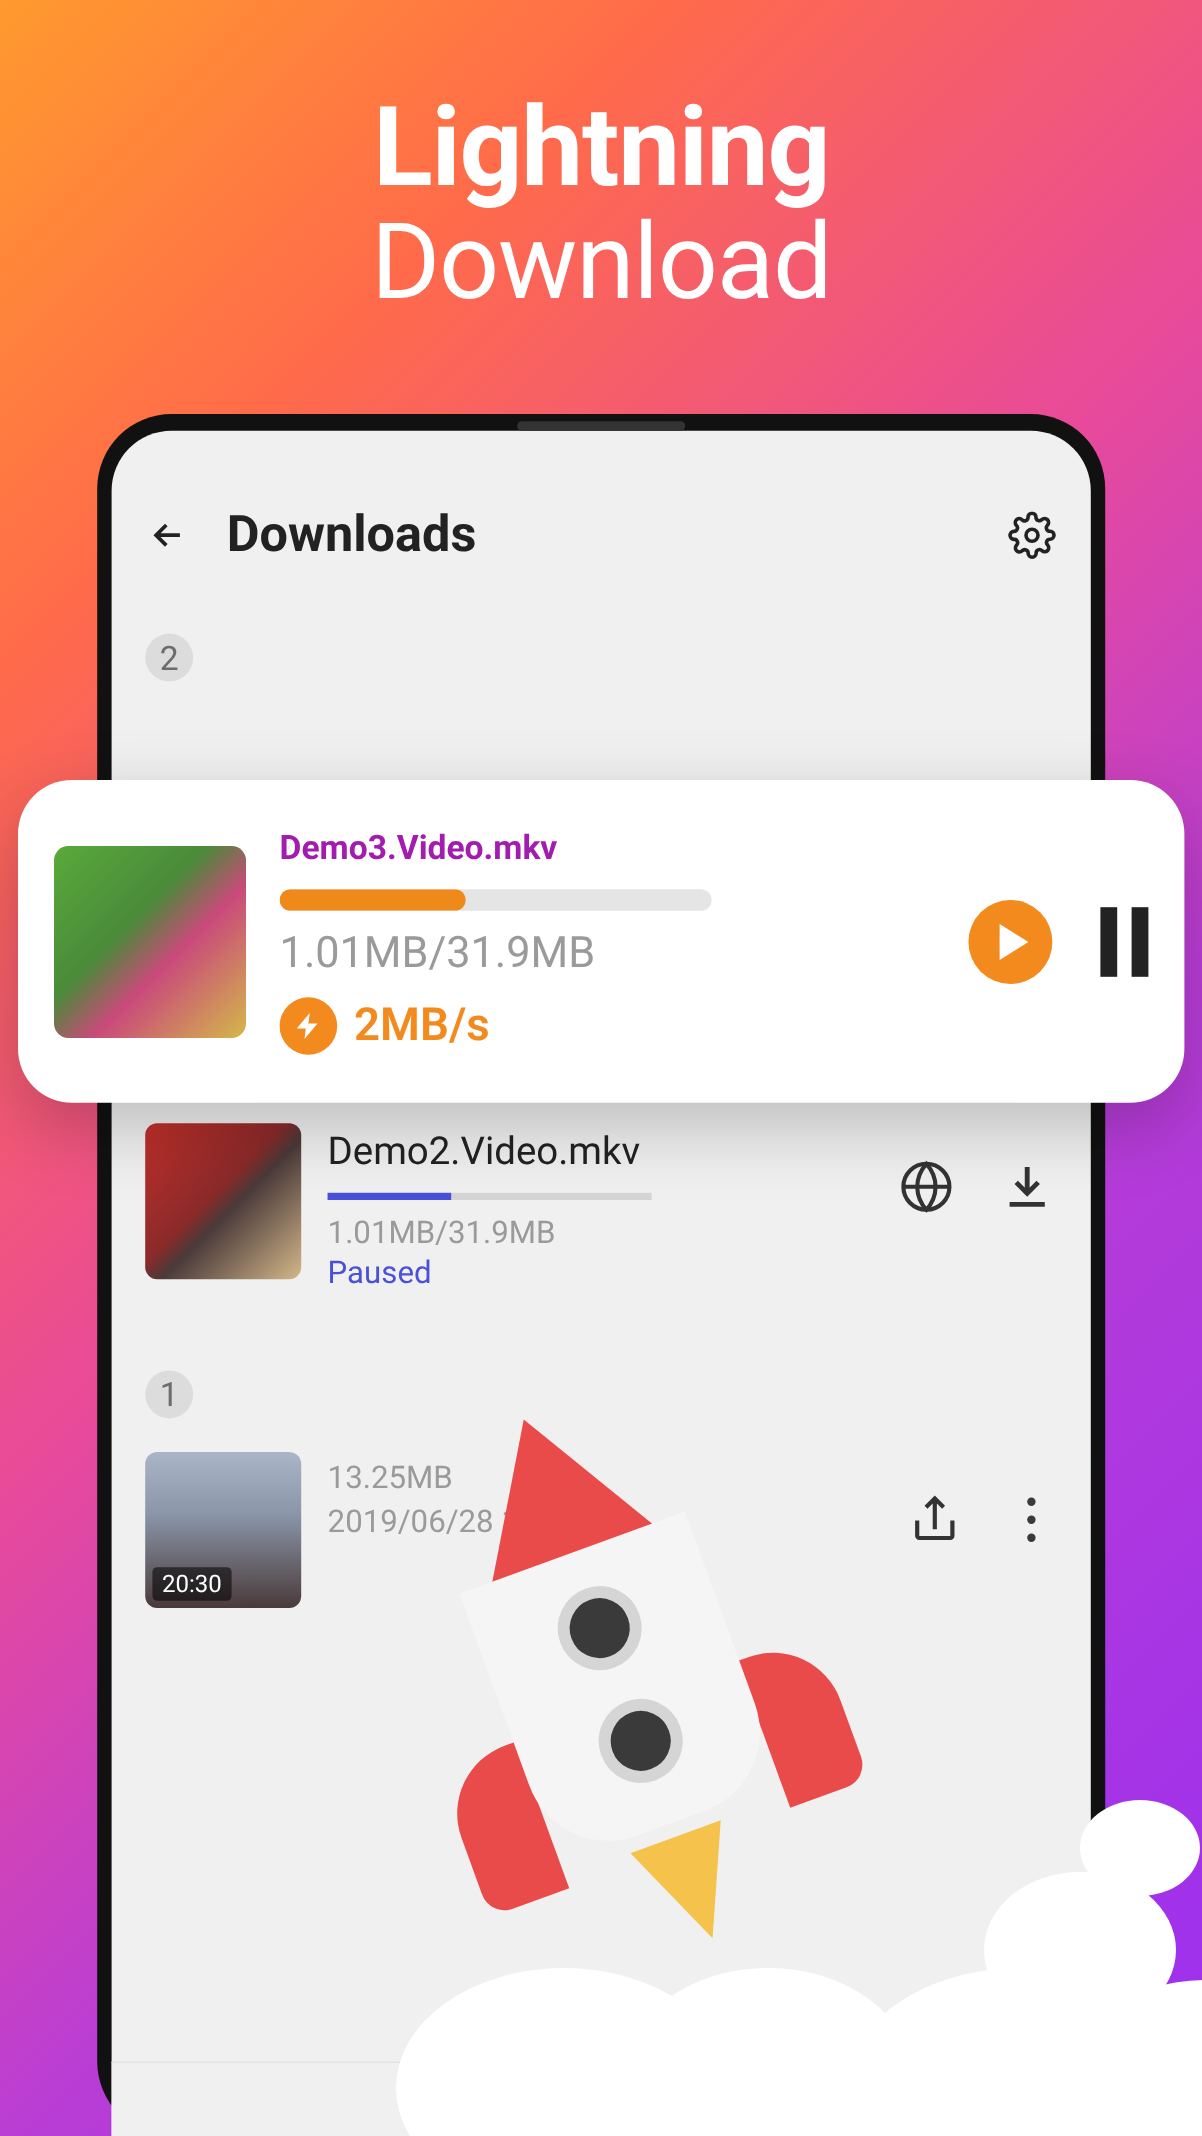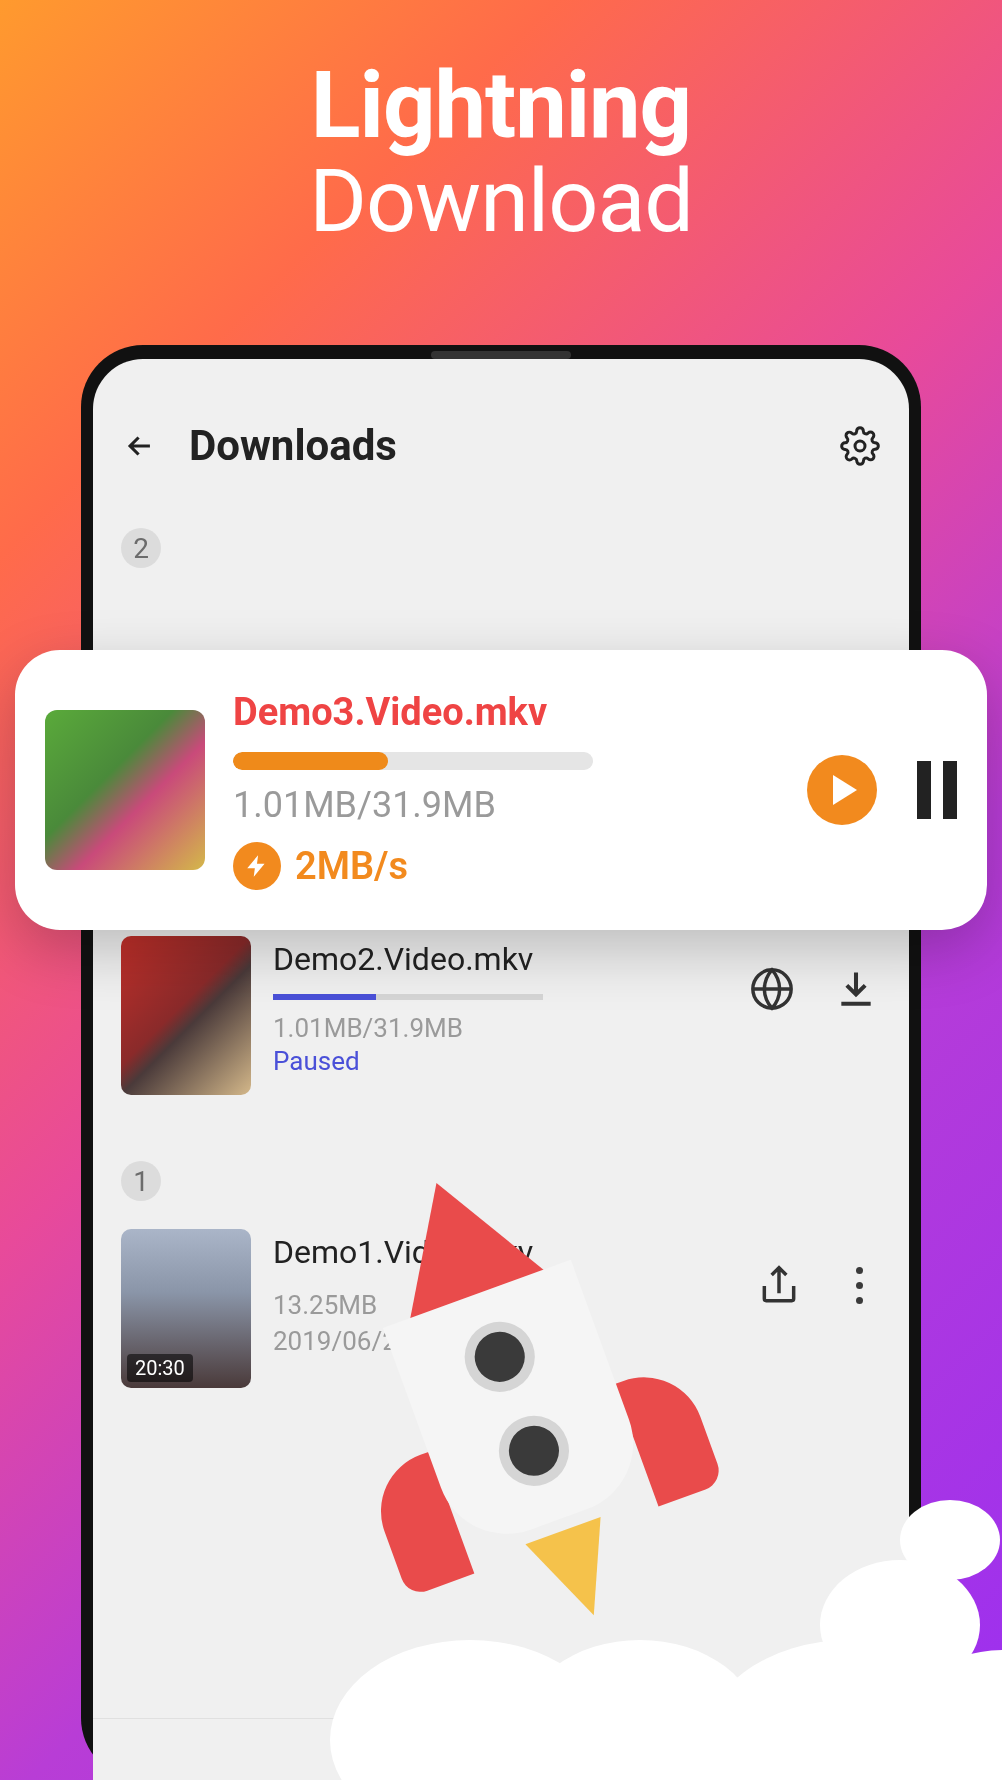--- a/index.html
+++ b/index.html
@@ -7,21 +7,21 @@
   width: 1002px;
   height: 1780px;
   font-family: -apple-system, BlinkMacSystemFont, "Segoe UI", Roboto, Helvetica, Arial, sans-serif;
   background: linear-gradient(135deg, #ff9a2e 0%, #ff6b4a 20%, #e84a9a 45%, #b83dd6 65%, #9b2ff0 100%);
   position: relative;
   overflow: hidden;
 }
 .hero-title {
   text-align: center;
   color: #fff;
-  padding-top: 58px;
+  padding-top: 76px;
   line-height: 1.05;
 }
 .hero-title .line1 { font-size: 92px; font-weight: 700; letter-spacing: -1px; }
 .hero-title .line2 { font-size: 88px; font-weight: 400; letter-spacing: -1px; }
 
 .phone {
   position: absolute;
   top: 345px;
   left: 81px;
   width: 840px;
@@ -113,21 +113,21 @@
   position: absolute;
   bottom: 6px;
   left: 6px;
   background: rgba(0,0,0,0.55);
   color: #fff;
   font-size: 20px;
   padding: 2px 8px;
   border-radius: 4px;
 }
 .float-info { flex: 1; margin-left: 28px; min-width: 0; }
-.file-name { font-size: 38px; font-weight: 700; color: #ef4444; margin-bottom: 18px; }
+.file-name { font-size: 28px; font-weight: 700; color: #a21caf; margin-bottom: 18px; }
 .bar-track-lg {
   width: 360px;
   height: 18px;
   background: #e5e5e5;
   border-radius: 9px;
   overflow: hidden;
   margin-bottom: 14px;
 }
 .bar-fill-orange { height: 100%; background: #ef8a1a; border-radius: 9px; }
 .size-text { font-size: 36px; color: #9a9a9a; margin-bottom: 16px; }
@@ -153,21 +153,21 @@
   display: flex; gap: 12px; margin-left: 40px; cursor: pointer; flex-shrink: 0;
 }
 .pause-bar { width: 14px; height: 58px; background: #222; }
 
 .spacer-float { height: 340px; }
 
 .row-item {
   display: flex; align-items: flex-start;
   padding: 6px 28px;
 }
-.thumb-sm { width: 130px; height: 159px; border-radius: 10px; flex-shrink: 0; position: relative; overflow: hidden; }
+.thumb-sm { width: 130px; height: 130px; border-radius: 10px; flex-shrink: 0; position: relative; overflow: hidden; }
 .row-info { flex: 1; margin-left: 22px; min-width: 0; padding-top: 4px; }
 .row-name { font-size: 32px; font-weight: 400; color: #222; margin-bottom: 16px; white-space: nowrap; overflow: hidden; text-overflow: ellipsis; }
 .bar-track-sm { width: 270px; height: 6px; background: #d5d5d5; margin-bottom: 10px; }
 .bar-fill-blue { height: 100%; background: #4a50d8; }
 .row-sub { font-size: 26px; color: #9a9a9a; line-height: 1.4; }
 .paused-text { color: #4a50d8; font-size: 26px; }
 .row-actions { display: flex; align-items: center; gap: 34px; margin-left: 10px; padding-top: 28px; }
 .act-ico { width: 50px; height: 50px; display: flex; align-items: center; justify-content: center; cursor: pointer; }
 .more-dots { display: flex; flex-direction: column; gap: 8px; cursor: pointer; padding: 10px 18px; }
 .dot { width: 7px; height: 7px; border-radius: 50%; background: #3a3a3a; }
@@ -299,21 +299,20 @@
 
     <div class="section-hdr section-hdr-completed">
       <span class="count-pill">1</span>
     </div>
 
     <div class="row-item">
       <div class="thumb-sm thumb-couple">
         <div class="thumb-duration">20:30</div>
       </div>
       <div class="row-info">
-        <div class="row-name">Demo1.Video.mkv</div>
         <div class="row-sub">13.25MB</div>
         <div class="row-sub">2019/06/28   16:04</div>
       </div>
       <div class="row-actions">
         <div class="act-ico">
           <svg width="44" height="44" viewBox="0 0 24 24" fill="none" stroke="#333" stroke-width="1.9">
               <path d="M4 12v7a1 1 0 0 0 1 1h14a1 1 0 0 0 1-1v-7M16 6l-4-4-4 4M12 2v14"></path>
             </svg>
         </div>
         <div class="more-dots">

